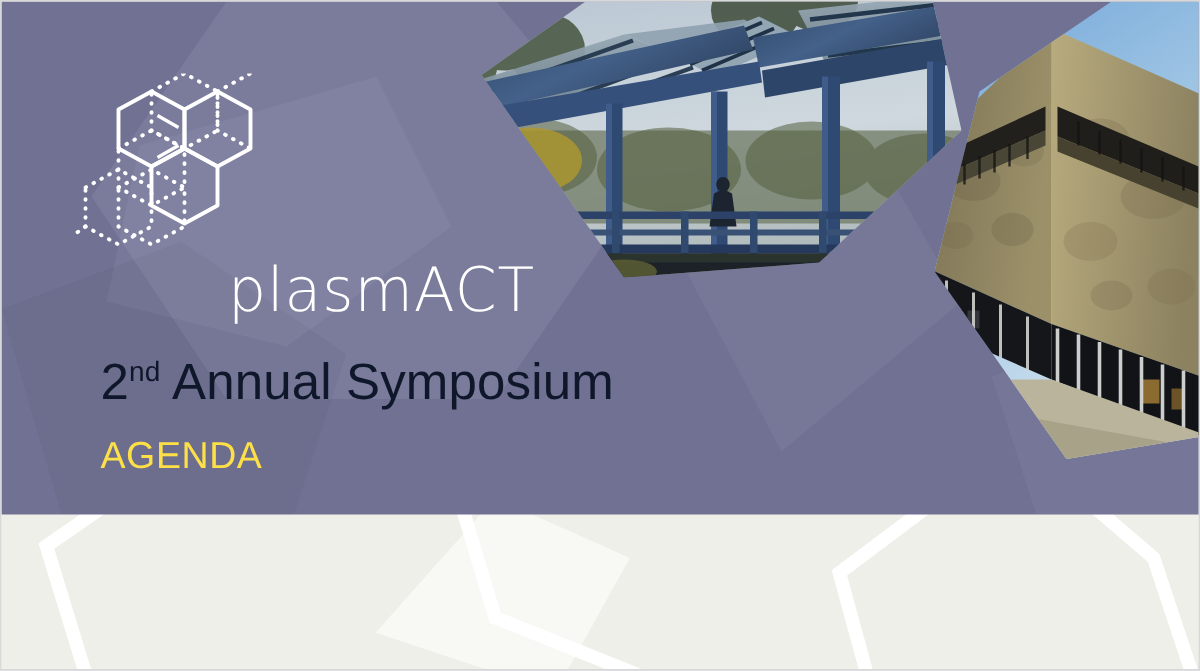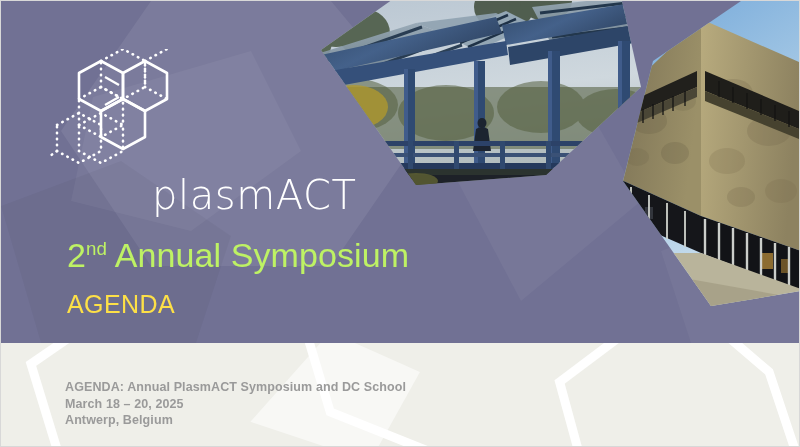--- a/index.html
+++ b/index.html
@@ -58,21 +58,21 @@
     white-space:nowrap;
     font-family:"DejaVu Sans","Liberation Sans",sans-serif;
     transform:scaleY(1.02);
     transform-origin:left top;
   }
   .logo-word .act{font-weight:300;}
 
   
   .title{
     position:absolute;left:66px;top:237px;
-    color:#bef264;
+    color:#0f172a;
     font-size:34px;
     font-weight:normal;
     letter-spacing:.1px;
     line-height:1.05;
     white-space:nowrap;
   }
   .title sup{font-size:.55em;vertical-align:super;line-height:0;}
   .subtitle{
     position:absolute;left:66px;top:291px;
     color:#fde047;
@@ -97,23 +97,20 @@
       <g fill="none" stroke="#ffffff" stroke-width="9">
         <path d="M 120 -40 L 30 22 L 60 120 L 215 160"></path>
         <path d="M 300 -30 L 330 70 L 480 130"></path>
         <path d="M 640 -20 L 560 40 L 590 150"></path>
         <path d="M 700 -30 L 770 30 L 800 120"></path>
       </g>
       <g fill="#ffffff" opacity="0.55">
         <path d="M 330 -10 L 420 30 L 370 120 L 250 80 Z"></path>
       </g>
     </svg>
-    <div class="footer-text"><span>AGENDA: Annual PlasmACT Symposium and DC School</span>
-<span>March 18 – 20, 2025</span>
-<span>Antwerp, Belgium</span></div>
   </div>
 
   <div class="purple-band">
 
     <svg class="bg-shapes" viewBox="0 0 800 342" preserveAspectRatio="none">
 
       <path d="M 150 0 L 330 0 L 430 120 L 330 265 L 150 265 L 60 130 Z" fill="#ffffff" opacity="0.075"></path>
 
       <path d="M 92 96 L 250 50 L 300 150 L 190 230 L 70 200 Z" fill="#ffffff" opacity="0.05"></path>
 

